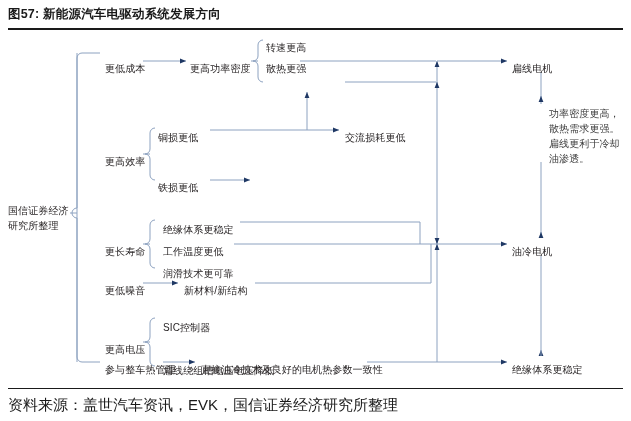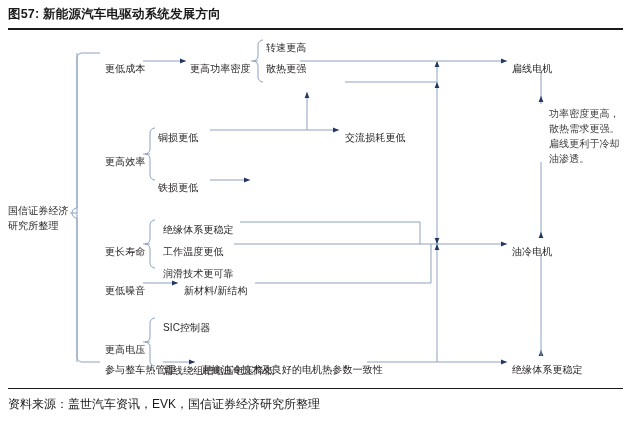--- a/index.html
+++ b/index.html
@@ -21,21 +21,21 @@
   .rule-top{
     position:absolute;left:8px;top:28px;width:615px;height:2px;
     background:#1a1a1a;
   }
   .rule-bottom{
     position:absolute;left:8px;top:388px;width:615px;height:1px;
     background:#1a1a1a;
   }
   .src{
     position:absolute;left:8px;top:396px;
-    font-size:12px;color:#1a1a1a;white-space:nowrap;
+    font-size:15px;color:#1a1a1a;white-space:nowrap;
   }
 
   
   #canvas{position:absolute;left:0;top:30px;width:631px;height:356px;}
   #wires{position:absolute;left:0;top:0;width:631px;height:356px;}
 
   .node{
     position:absolute;
     font-size:10px;
     color:#231f20;

